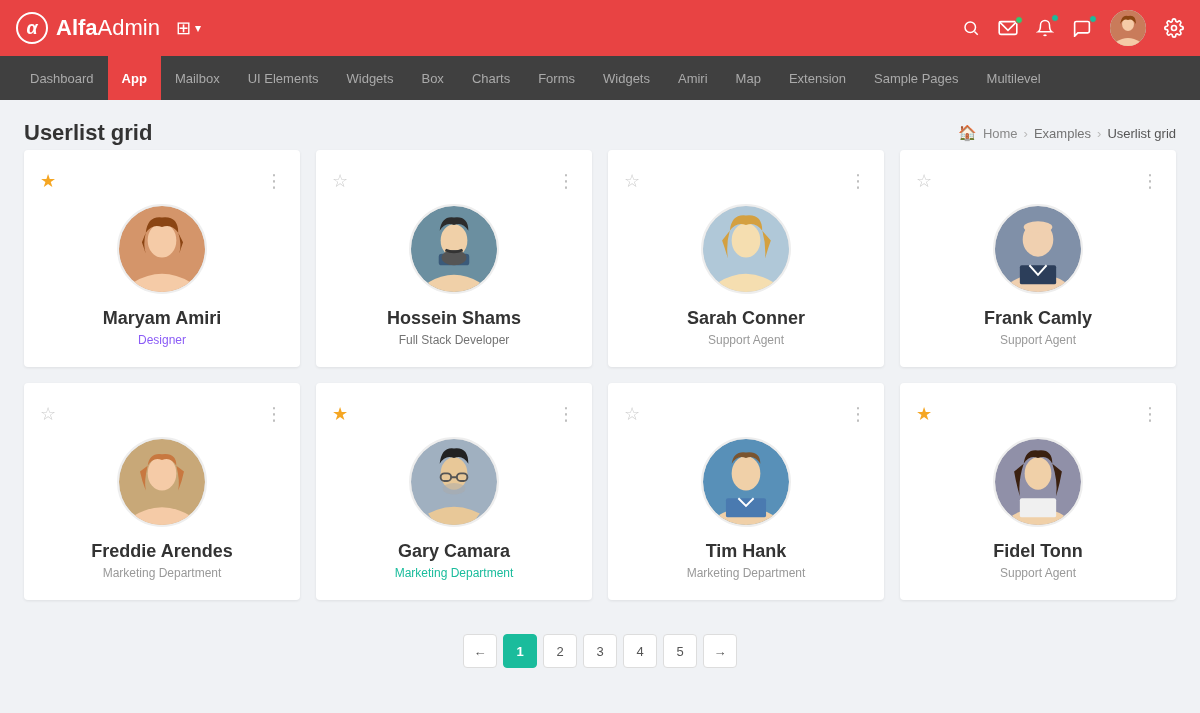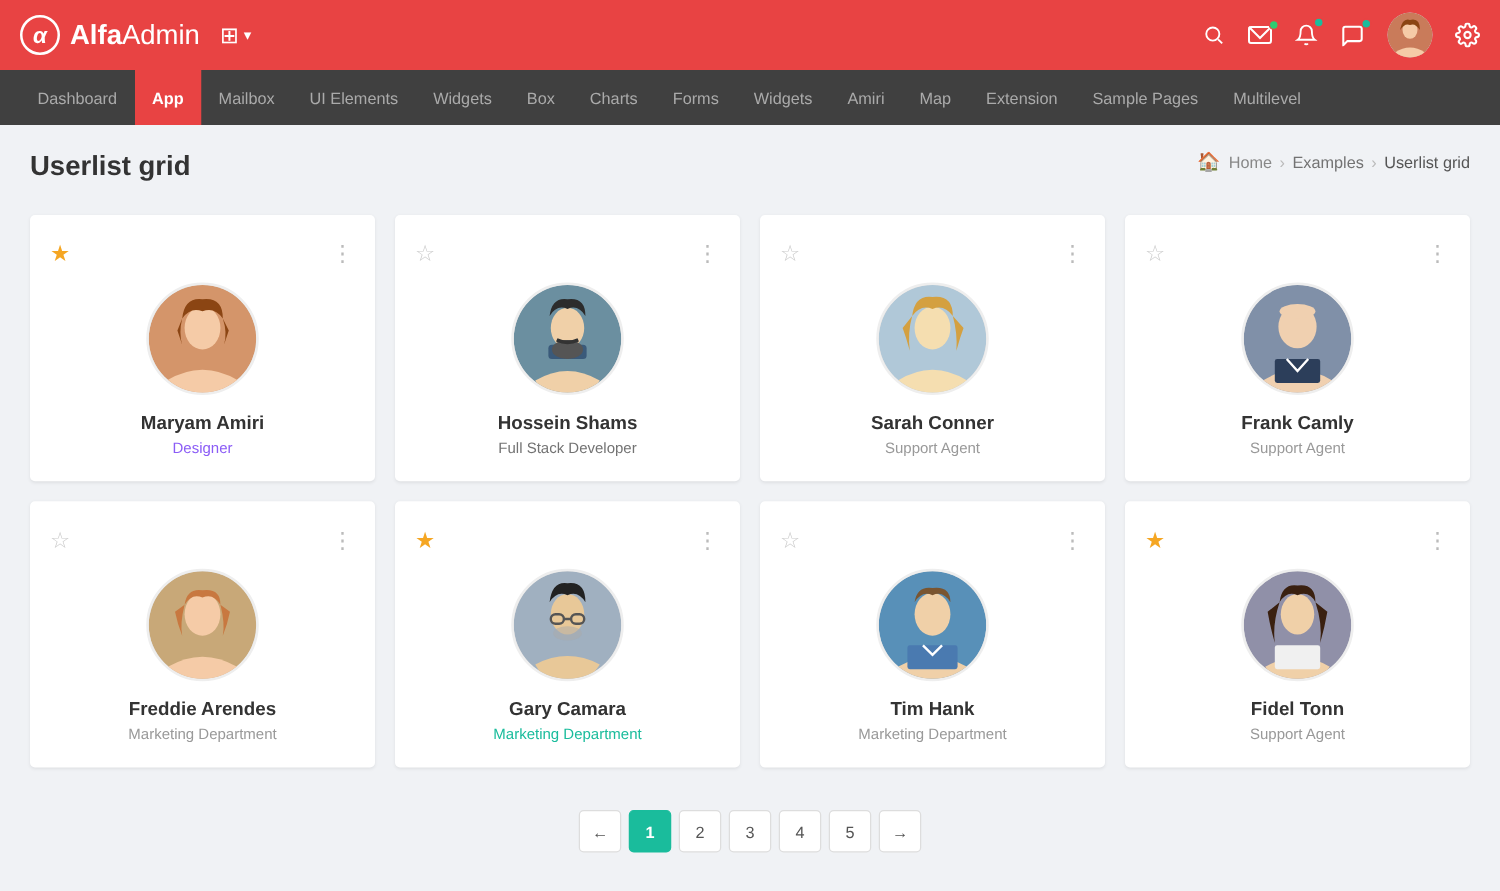--- a/index.html
+++ b/index.html
@@ -104,23 +104,23 @@
     .nav-item.active {
       background: #e84343;
       color: white;
       font-weight: 600;
     }
 
     
     .page-content { padding: 20px 24px; }
     .page-header {
       display: flex;
-      align-items: flex-start;
+      align-items: center;
       justify-content: space-between;
-      margin-bottom: 26px;
+      margin-bottom: 4px;
     }
     .page-title {
       font-size: 22px;
       color: #333;
       font-weight: 600;
     }
     .breadcrumb {
       display: flex;
       align-items: center;
       gap: 6px;
@@ -168,21 +168,21 @@
       background: #ddd;
       overflow: hidden;
       display: flex;
       align-items: center;
       justify-content: center;
       margin-bottom: 14px;
       border: 2px solid #eee;
     }
     .user-avatar svg { width: 90px; height: 90px; }
     .user-name {
-      font-size: 15px;
+      font-size: 18px;
       font-weight: 600;
       color: #333;
       margin-bottom: 4px;
       text-align: center;
     }
     .user-role {
       font-size: 12px;
       color: #1abc9c;
       text-align: center;
     }

